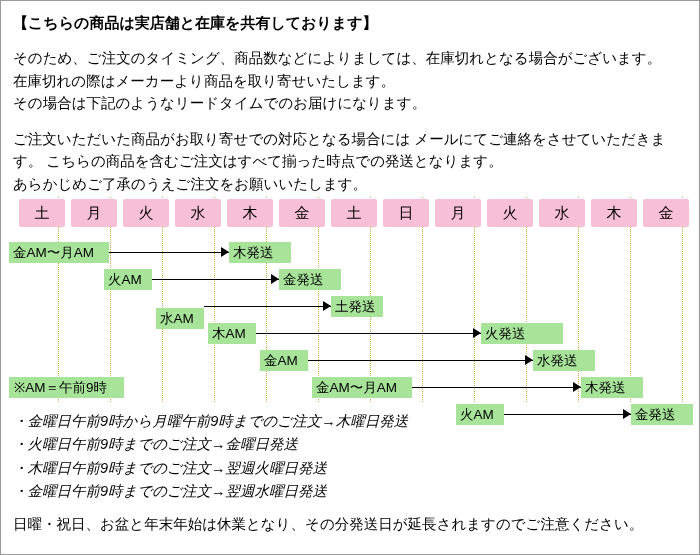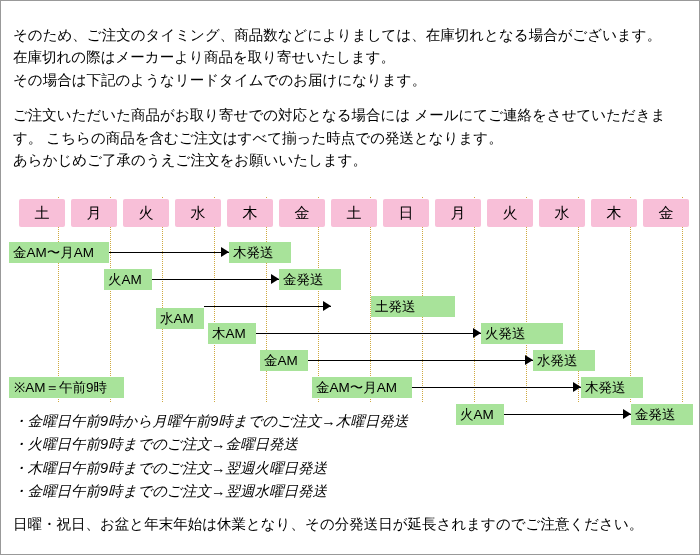--- a/index.html
+++ b/index.html
@@ -73,20 +73,21 @@
   }
   .bottom .item{white-space:nowrap;font-style:italic;}
   .bottom .last{margin-top:9px;white-space:nowrap;}
 </style>
 </head>
 <body>
 
 <div class="page">
 
   <div class="intro">
+    <div class="t-title">【こちらの商品は実店舗と在庫を共有しております】</div>
     <div class="blk">
       <div class="ln">そのため、ご注文のタイミング、商品数などによりましては、在庫切れとなる場合がございます。</div>
       <div class="ln">在庫切れの際はメーカーより商品を取り寄せいたします。</div>
       <div class="ln">その場合は下記のようなリードタイムでのお届けになります。</div>
     </div>
     <div class="blk">
       <div class="ln">ご注文いただいた商品がお取り寄せでの対応となる場合には メールにてご連絡をさせていただきま</div>
       <div class="ln">す。 こちらの商品を含むご注文はすべて揃った時点での発送となります。</div>
       <div class="ln">あらかじめご了承のうえご注文をお願いいたします。</div>
     </div>
@@ -136,21 +137,21 @@
       <div class="shaft"></div>
       <div class="head"></div>
     </div>
     <div class="bar" style="left:278px;top:72px;width:62px;">金発送</div>
 
     <div class="bar" style="left:155px;top:111px;width:48px;">水AM</div>
     <div class="arrow" style="left:203px;top:104px;width:127px;">
       <div class="shaft"></div>
       <div class="head"></div>
     </div>
-    <div class="bar" style="left:330px;top:99px;width:84px;margin-left:40px;">土発送</div>
+    <div class="bar" style="left:330px;top:99px;width:52px;">土発送</div>
 
     <div class="bar" style="left:207px;top:126px;width:48px;">木AM</div>
     <div class="arrow" style="left:255px;top:131px;width:225px;">
       <div class="shaft"></div>
       <div class="head"></div>
     </div>
     <div class="bar" style="left:480px;top:126px;width:82px;">火発送</div>
 
     <div class="bar" style="left:259px;top:153px;width:48px;">金AM</div>
     <div class="arrow" style="left:307px;top:158px;width:225px;">

